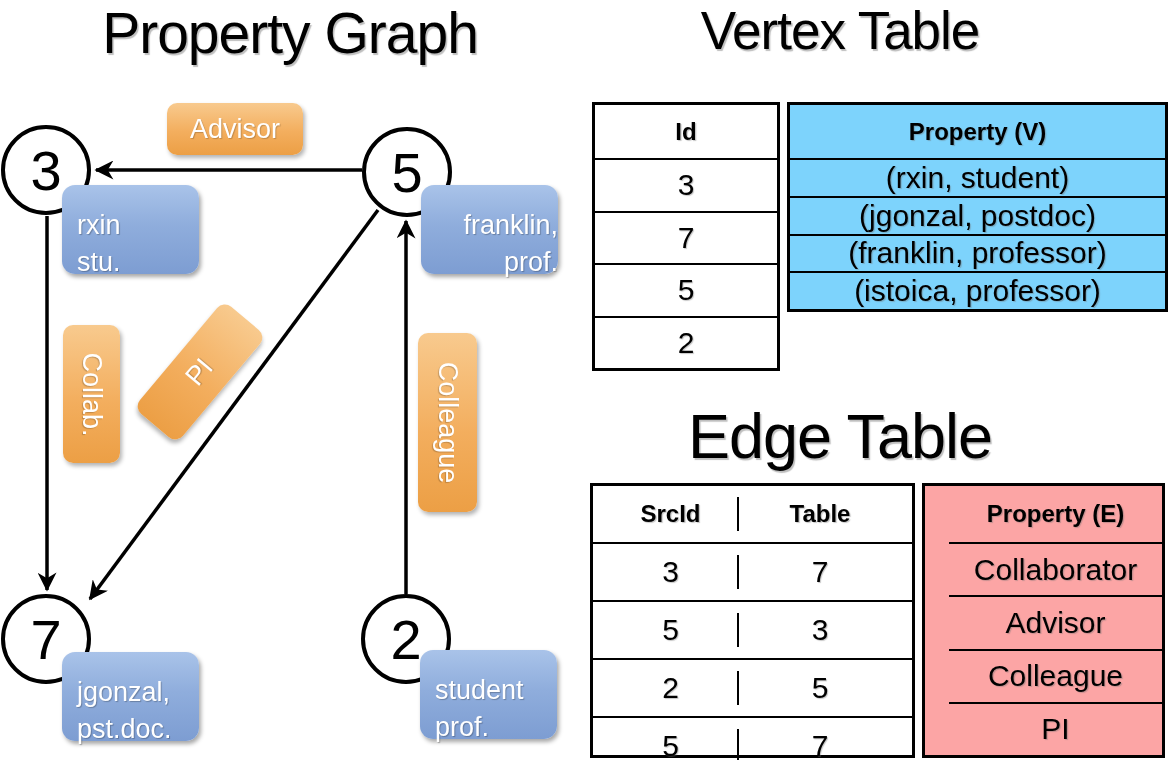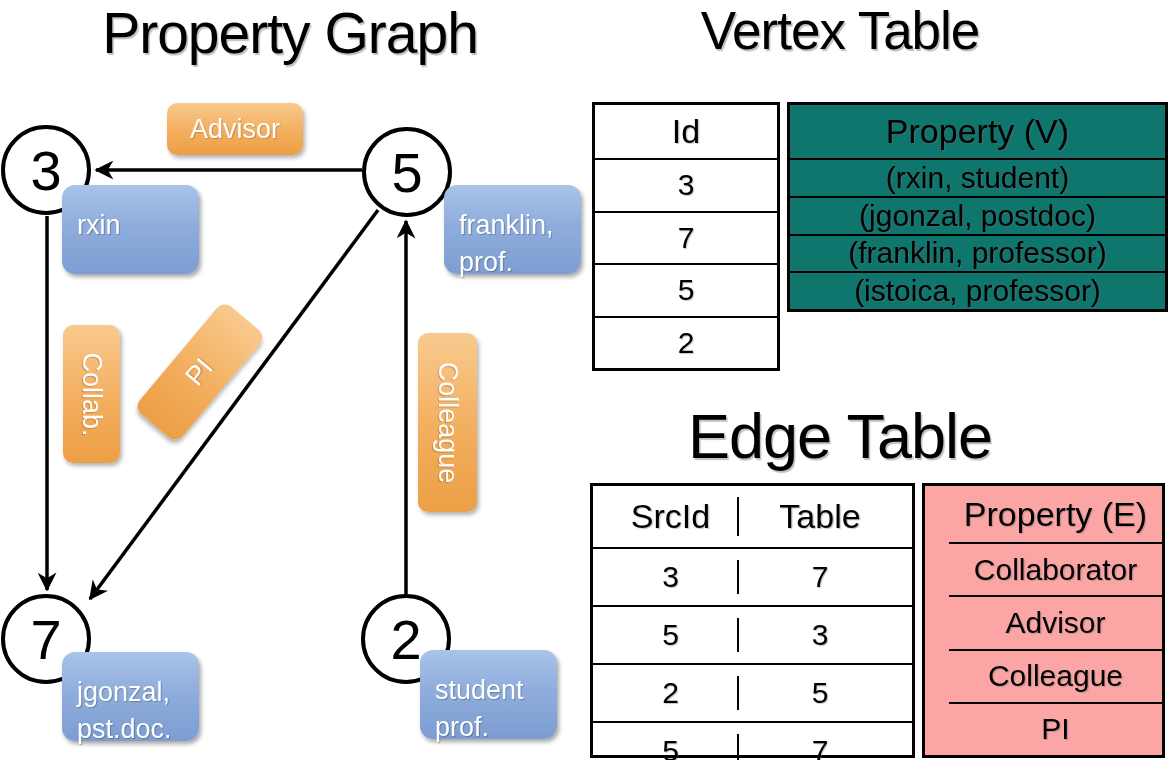--- a/index.html
+++ b/index.html
@@ -44,27 +44,27 @@
   .ebox .vtext  { transform:rotate(90deg);  white-space:nowrap; }
   .ebox .vtext2 { transform:rotate(-90deg); white-space:nowrap; }
   #label-pi { transform:rotate(40deg); }
 
   
   .tbox { position:absolute; border:3px solid #000; display:flex; flex-direction:column; }
   .trow {
     flex:1; border-top:2px solid #000; display:flex; align-items:center; justify-content:center;
     font-size:30px; text-shadow:1.2px 1.2px 1px rgba(110,110,110,0.4); white-space:nowrap;
   }
-  .trow.head { border-top:none; font-weight:normal; font-size:34px;border-radius:11px; }
+  .trow.head { border-top:none; font-weight:bold; font-size:24px;border-radius:11px; }
   .split { justify-content:flex-start; padding:11px; }
   .split .c1 { width:133px; height:100%; display:flex; align-items:center; justify-content:center; }
   .split .c2 { flex:1; height:100%; border-left:2px solid #000; display:flex; align-items:center; justify-content:center; }
 
   #vt-id    { left:592px; top:102px; width:188px; height:269px; background:#fff; }
-  #vt-prop  { left:787px; top:102px; width:381px; height:210px; background:#0f766e; }
+  #vt-prop  { left:787px; top:102px; width:381px; height:210px; background:#7dd3fc; }
   #vt-id .trow.head, #vt-prop .trow.head { flex:0 0 53px; }
 
   #et-ids   { left:590px; top:483px; width:325px; height:275px; background:#fff; }
   #et-prop  { left:922px; top:483px; width:243px; height:275px; background:#fca5a5;padding-left:24px; }
   #et-ids .trow.head, #et-prop .trow.head { flex:0 0 56px; }
 </style>
 </head>
 <body>
 
 <div class="slide">
@@ -93,22 +93,23 @@
       </marker>
     </defs>
     <line x1="362" y1="170" x2="96" y2="170" stroke="#000" stroke-width="3.5" marker-end="url(#ah)"></line>
     <line x1="47" y1="216" x2="47" y2="590" stroke="#000" stroke-width="3.5" marker-end="url(#ah)"></line>
     <line x1="378" y1="210" x2="90" y2="599" stroke="#000" stroke-width="3.5" marker-end="url(#ah)"></line>
     <line x1="406" y1="594" x2="406" y2="221" stroke="#000" stroke-width="3.5" marker-end="url(#ah)"></line>
   </svg>
 
   <div class="vbox" style="left:62px; top:185px;">
     <div>rxin</div>
+    <div>stu.</div>
   </div>
-  <div class="vbox" style="left:444px;top:185px;">
+  <div class="vbox" style="left:421px;top:185px;text-align:right;">
     <div>franklin,</div>
     <div>prof.</div>
   </div>
   <div class="vbox" style="left:62px; top:652px;">
     <div>jgonzal,</div>
     <div>pst.doc.</div>
   </div>
   <div class="vbox" style="left:420px;top:650px;">
     <div>student</div>
     <div>prof.</div>

